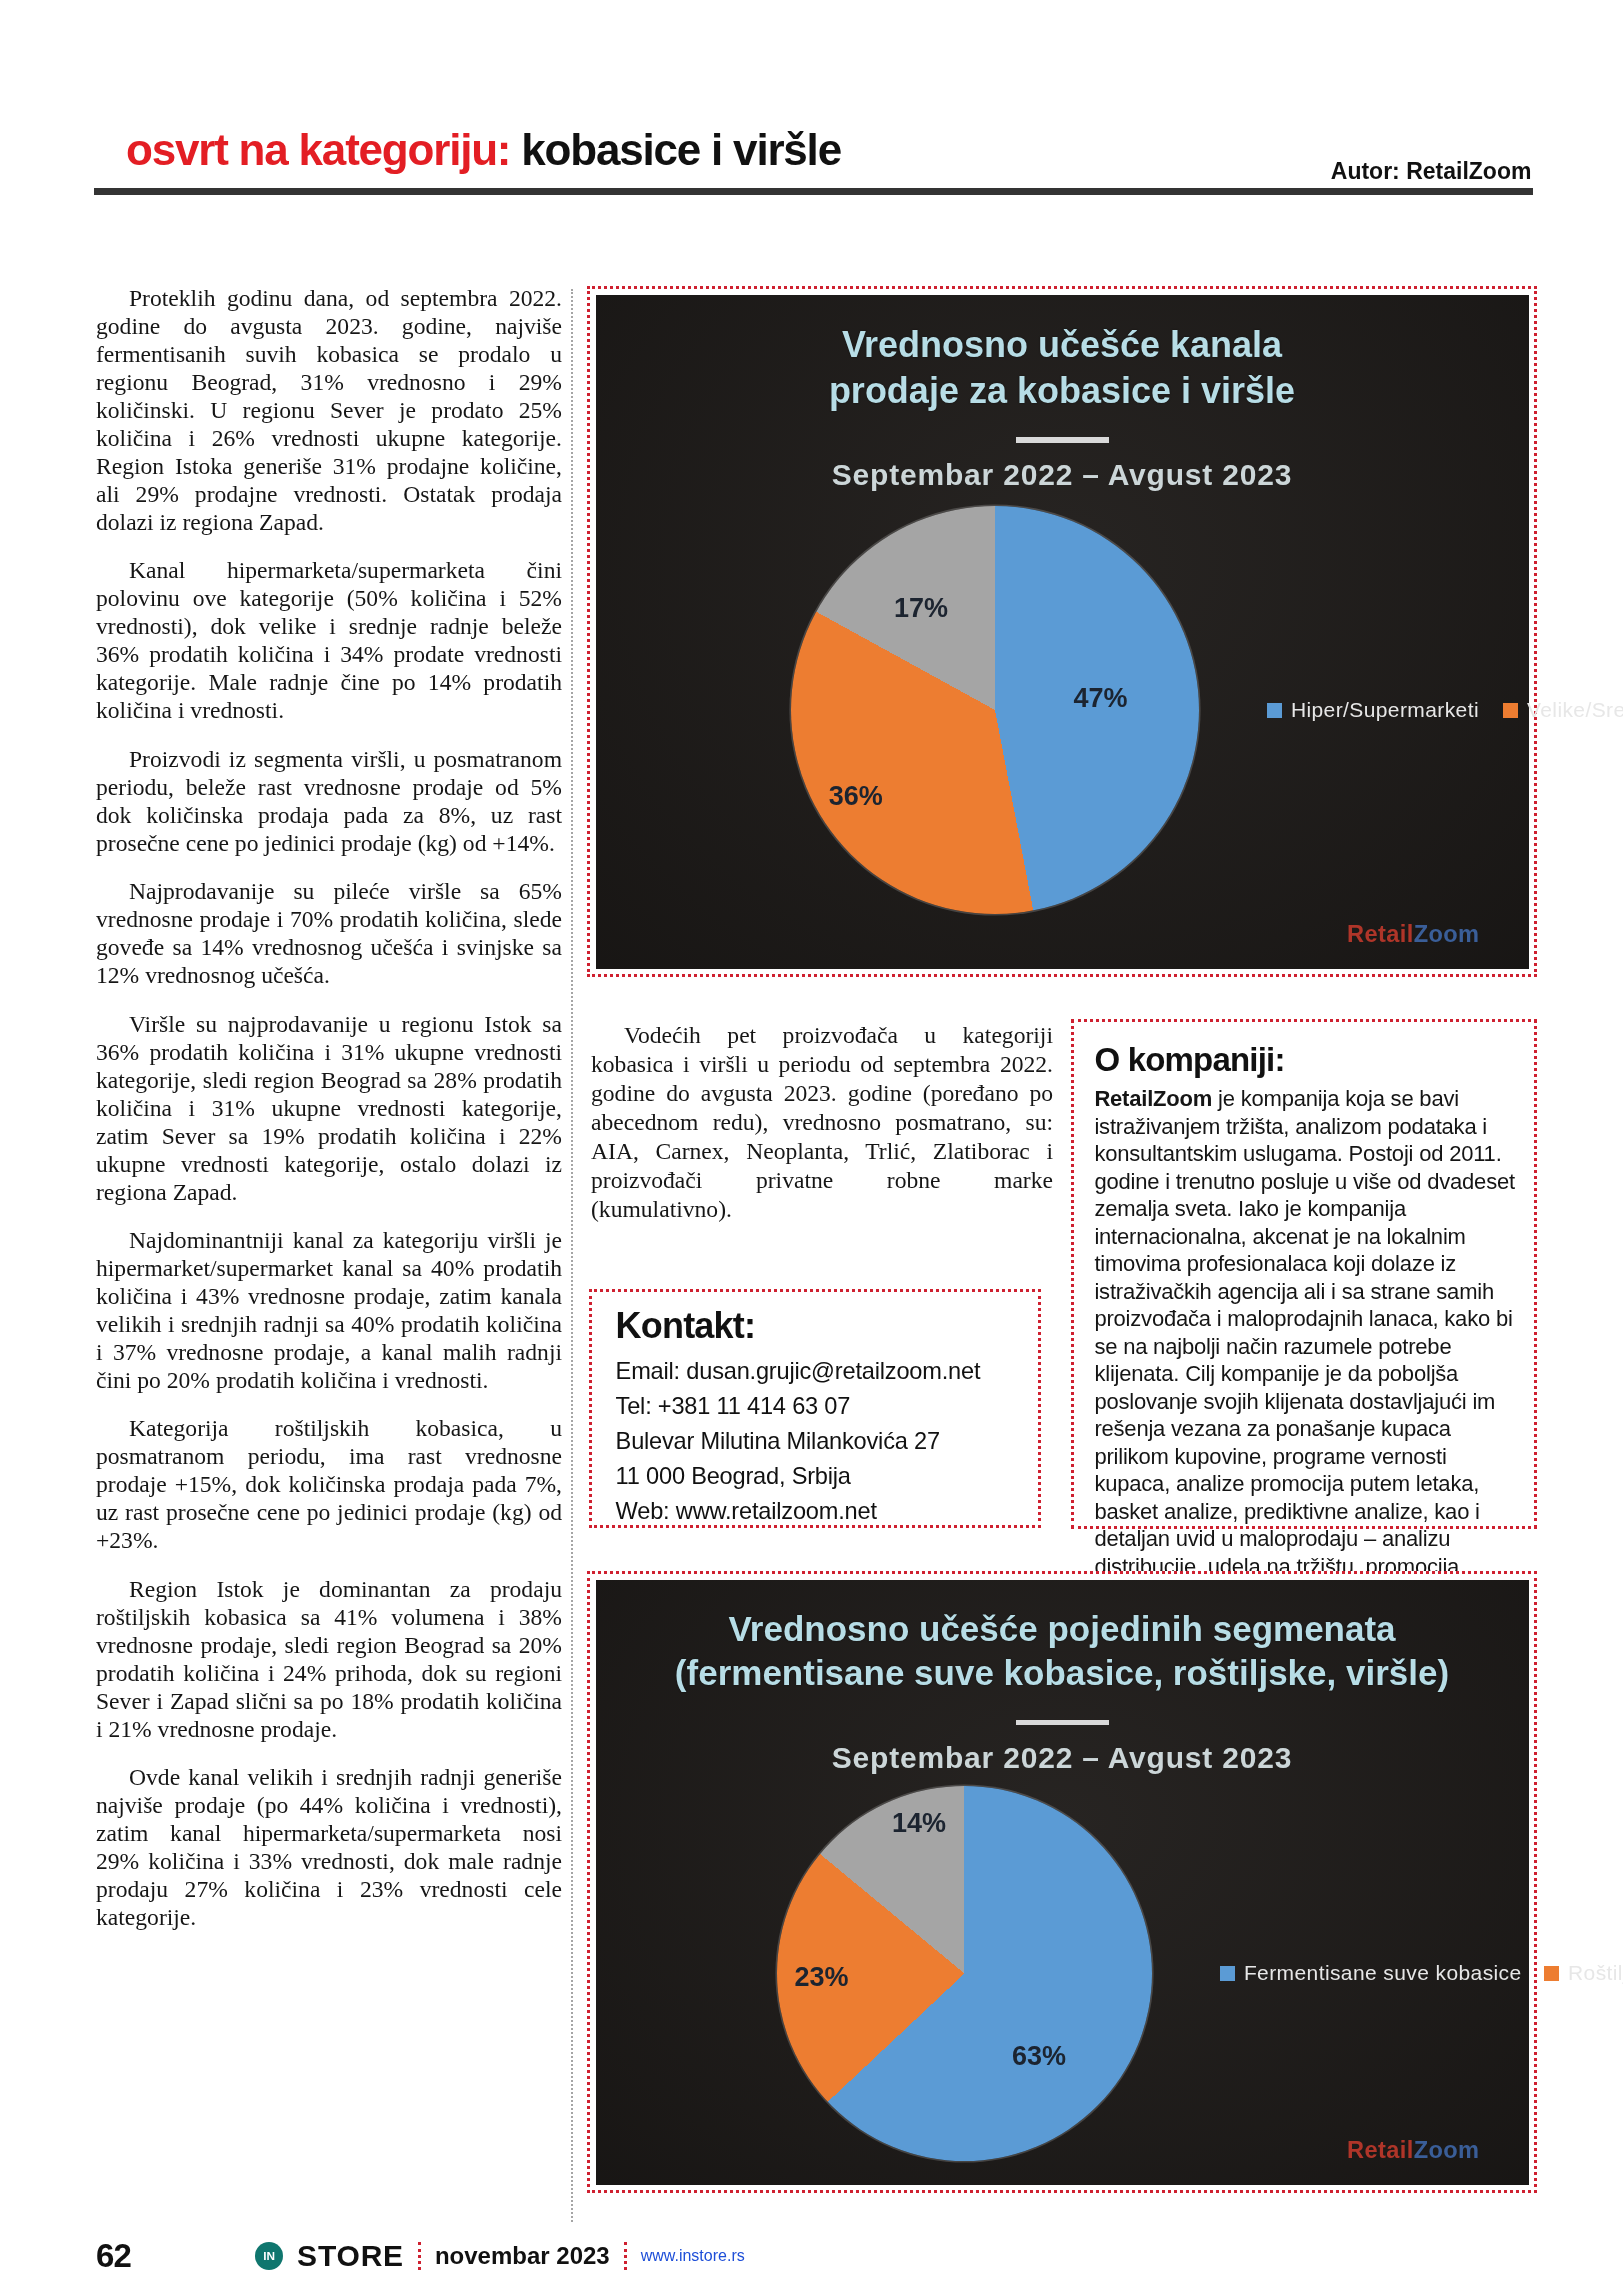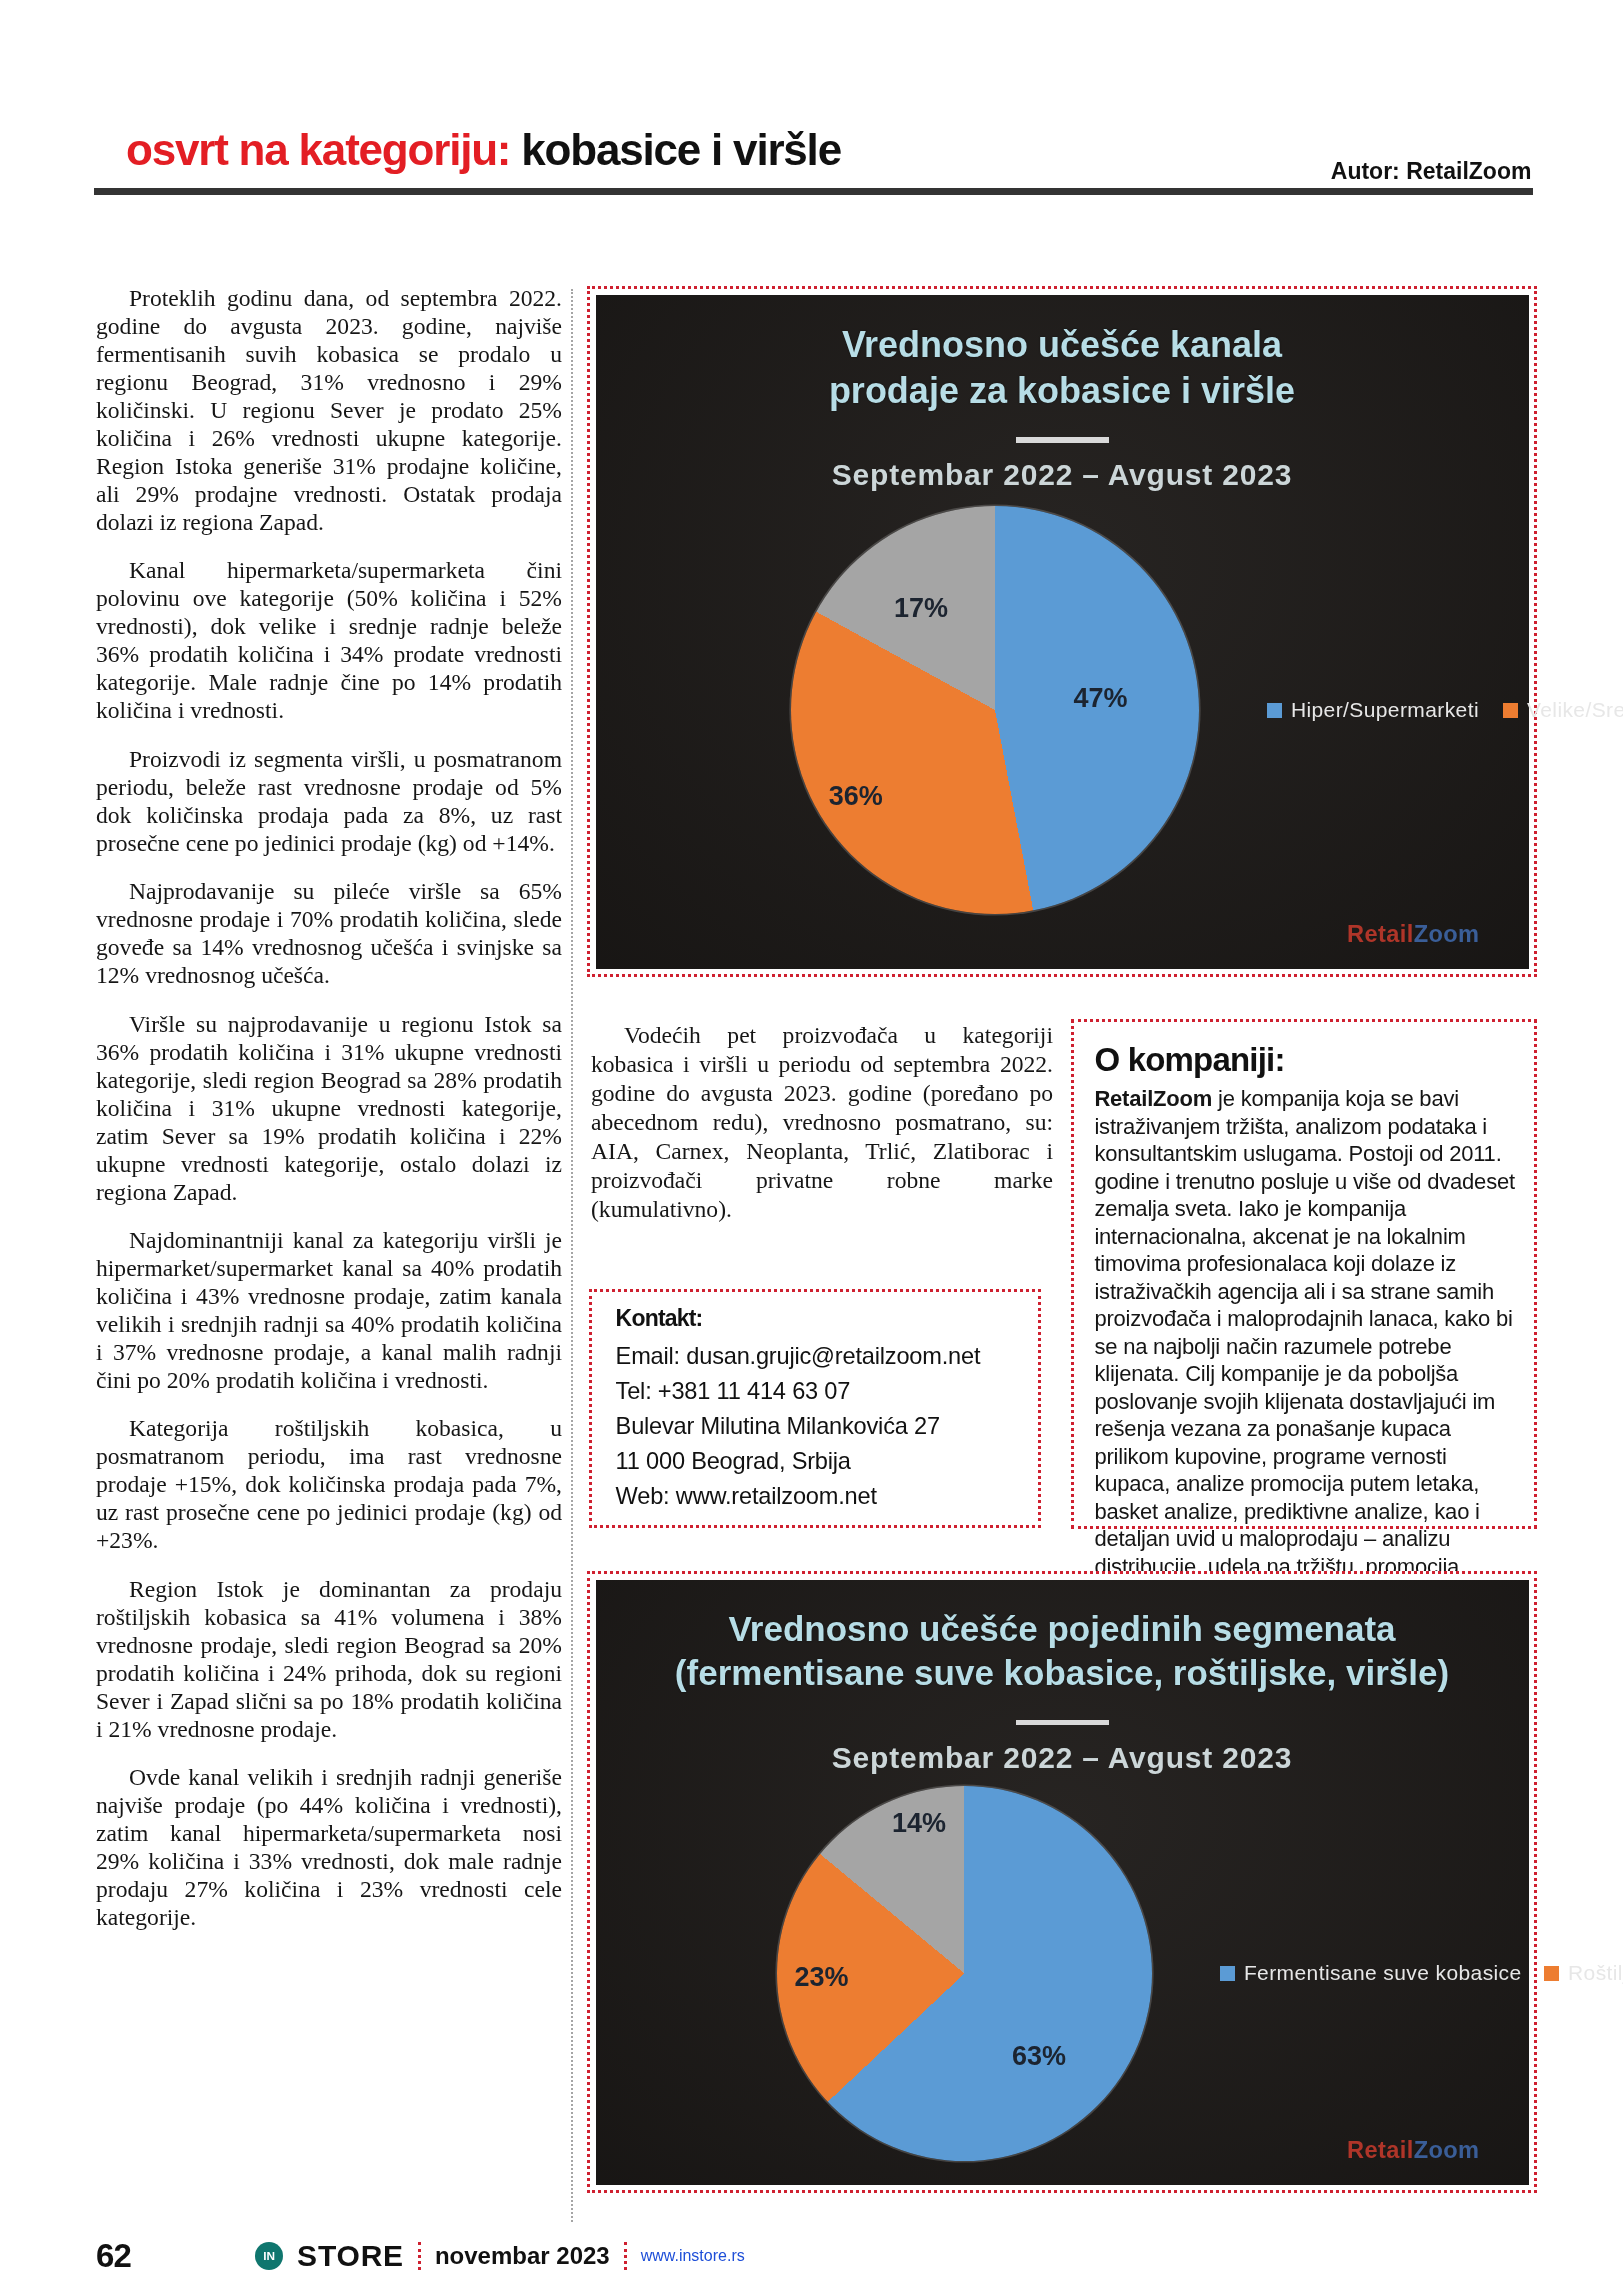--- a/index.html
+++ b/index.html
@@ -62,21 +62,21 @@
   
   .mid-para{
     position:absolute;left:591px;top:1021px;width:462px;
     font-family:"Liberation Serif",serif;font-size:23.6px;line-height:29px;
     text-align:justify;color:#161616;text-indent:33px;
   }
   .kontakt{
     position:absolute;left:589px;top:1289px;width:452px;height:239px;
     border:3.9px dotted #cf2030;box-sizing:border-box;padding:12.6px 23.6px;
   }
-  .kontakt-title{font-size:23px;font-weight:bold;color:#111;margin-bottom:7.9px;letter-spacing:-0.8px;}
+  .kontakt-title{font-size:36px;font-weight:bold;color:#111;margin-bottom:7.9px;letter-spacing:-0.8px;}
   .kontakt-line{font-size:23.6px;line-height:35px;color:#111;letter-spacing:-0.2px;}
 
   
   .about{
     position:absolute;left:1071px;top:1019px;width:466px;height:510px;
     border:3.9px dotted #cf2030;box-sizing:border-box;padding:19px 19px 12.6px 20.4px;
   }
   .about-title{font-size:33px;font-weight:bold;color:#111;margin-bottom:6.3px;letter-spacing:-0.8px;}
   .about-body{font-size:22px;line-height:27.5px;color:#151515;letter-spacing:-0.2px;}
   .about-lead{font-weight:bold;}

